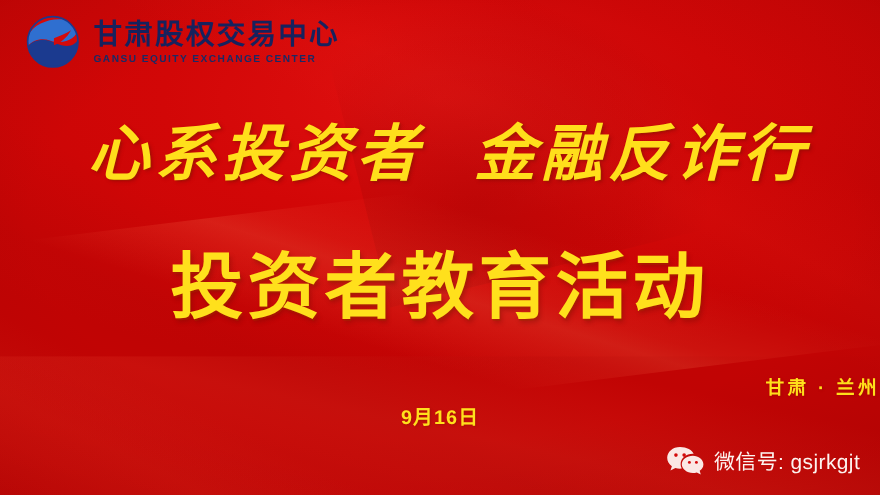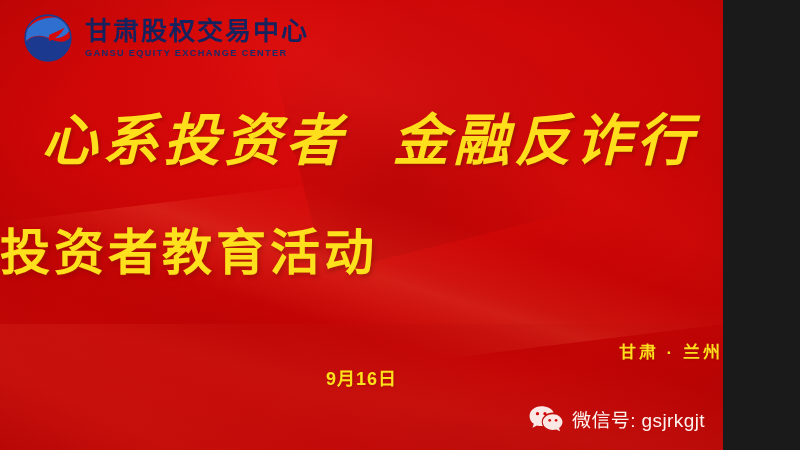--- a/index.html
+++ b/index.html
@@ -8,25 +8,24 @@
     padding: 0;
     background: #1a1a1a;
   }
   body {
     font-family: "Liberation Sans", "DejaVu Sans", sans-serif;
   }
 
   
   #poster {
     position: relative;
-    width: 700px;
+    width: 800px;
     height: 450px;
     overflow: hidden;
     background: #d40a0a;
-    padding-left: 23px;
   }
 
   
   #bg-base {
     position: absolute;
     inset: 0;
     background:
       radial-gradient(ellipse 70% 55% at 50% 20%, #e01010 0%, #d20707 45%, #c40404 100%);
   }
 
@@ -170,24 +169,24 @@
     width: 46px;
   }
 
   
   #subhead {
     position: absolute;
     left: 0;
     right: 0;
     top: 228px;
     z-index: 5;
-    text-align: left;
-    white-space: nowrap;
-    font-family: "Liberation Sans", "DejaVu Sans", sans-serif;
-    font-size: 50px;
+    text-align: center;
+    white-space: nowrap;
+    font-family: "Liberation Sans", "DejaVu Sans", sans-serif;
+    font-size: 66px;
     font-weight: 700;
     color: #ffe01c;
     letter-spacing: 4px;
     line-height: 1;
     text-shadow:
        1px 1px 0 rgba(160,45,0,0.40),
        2px 3px 4px rgba(110,10,0,0.32);
   }
 
   

